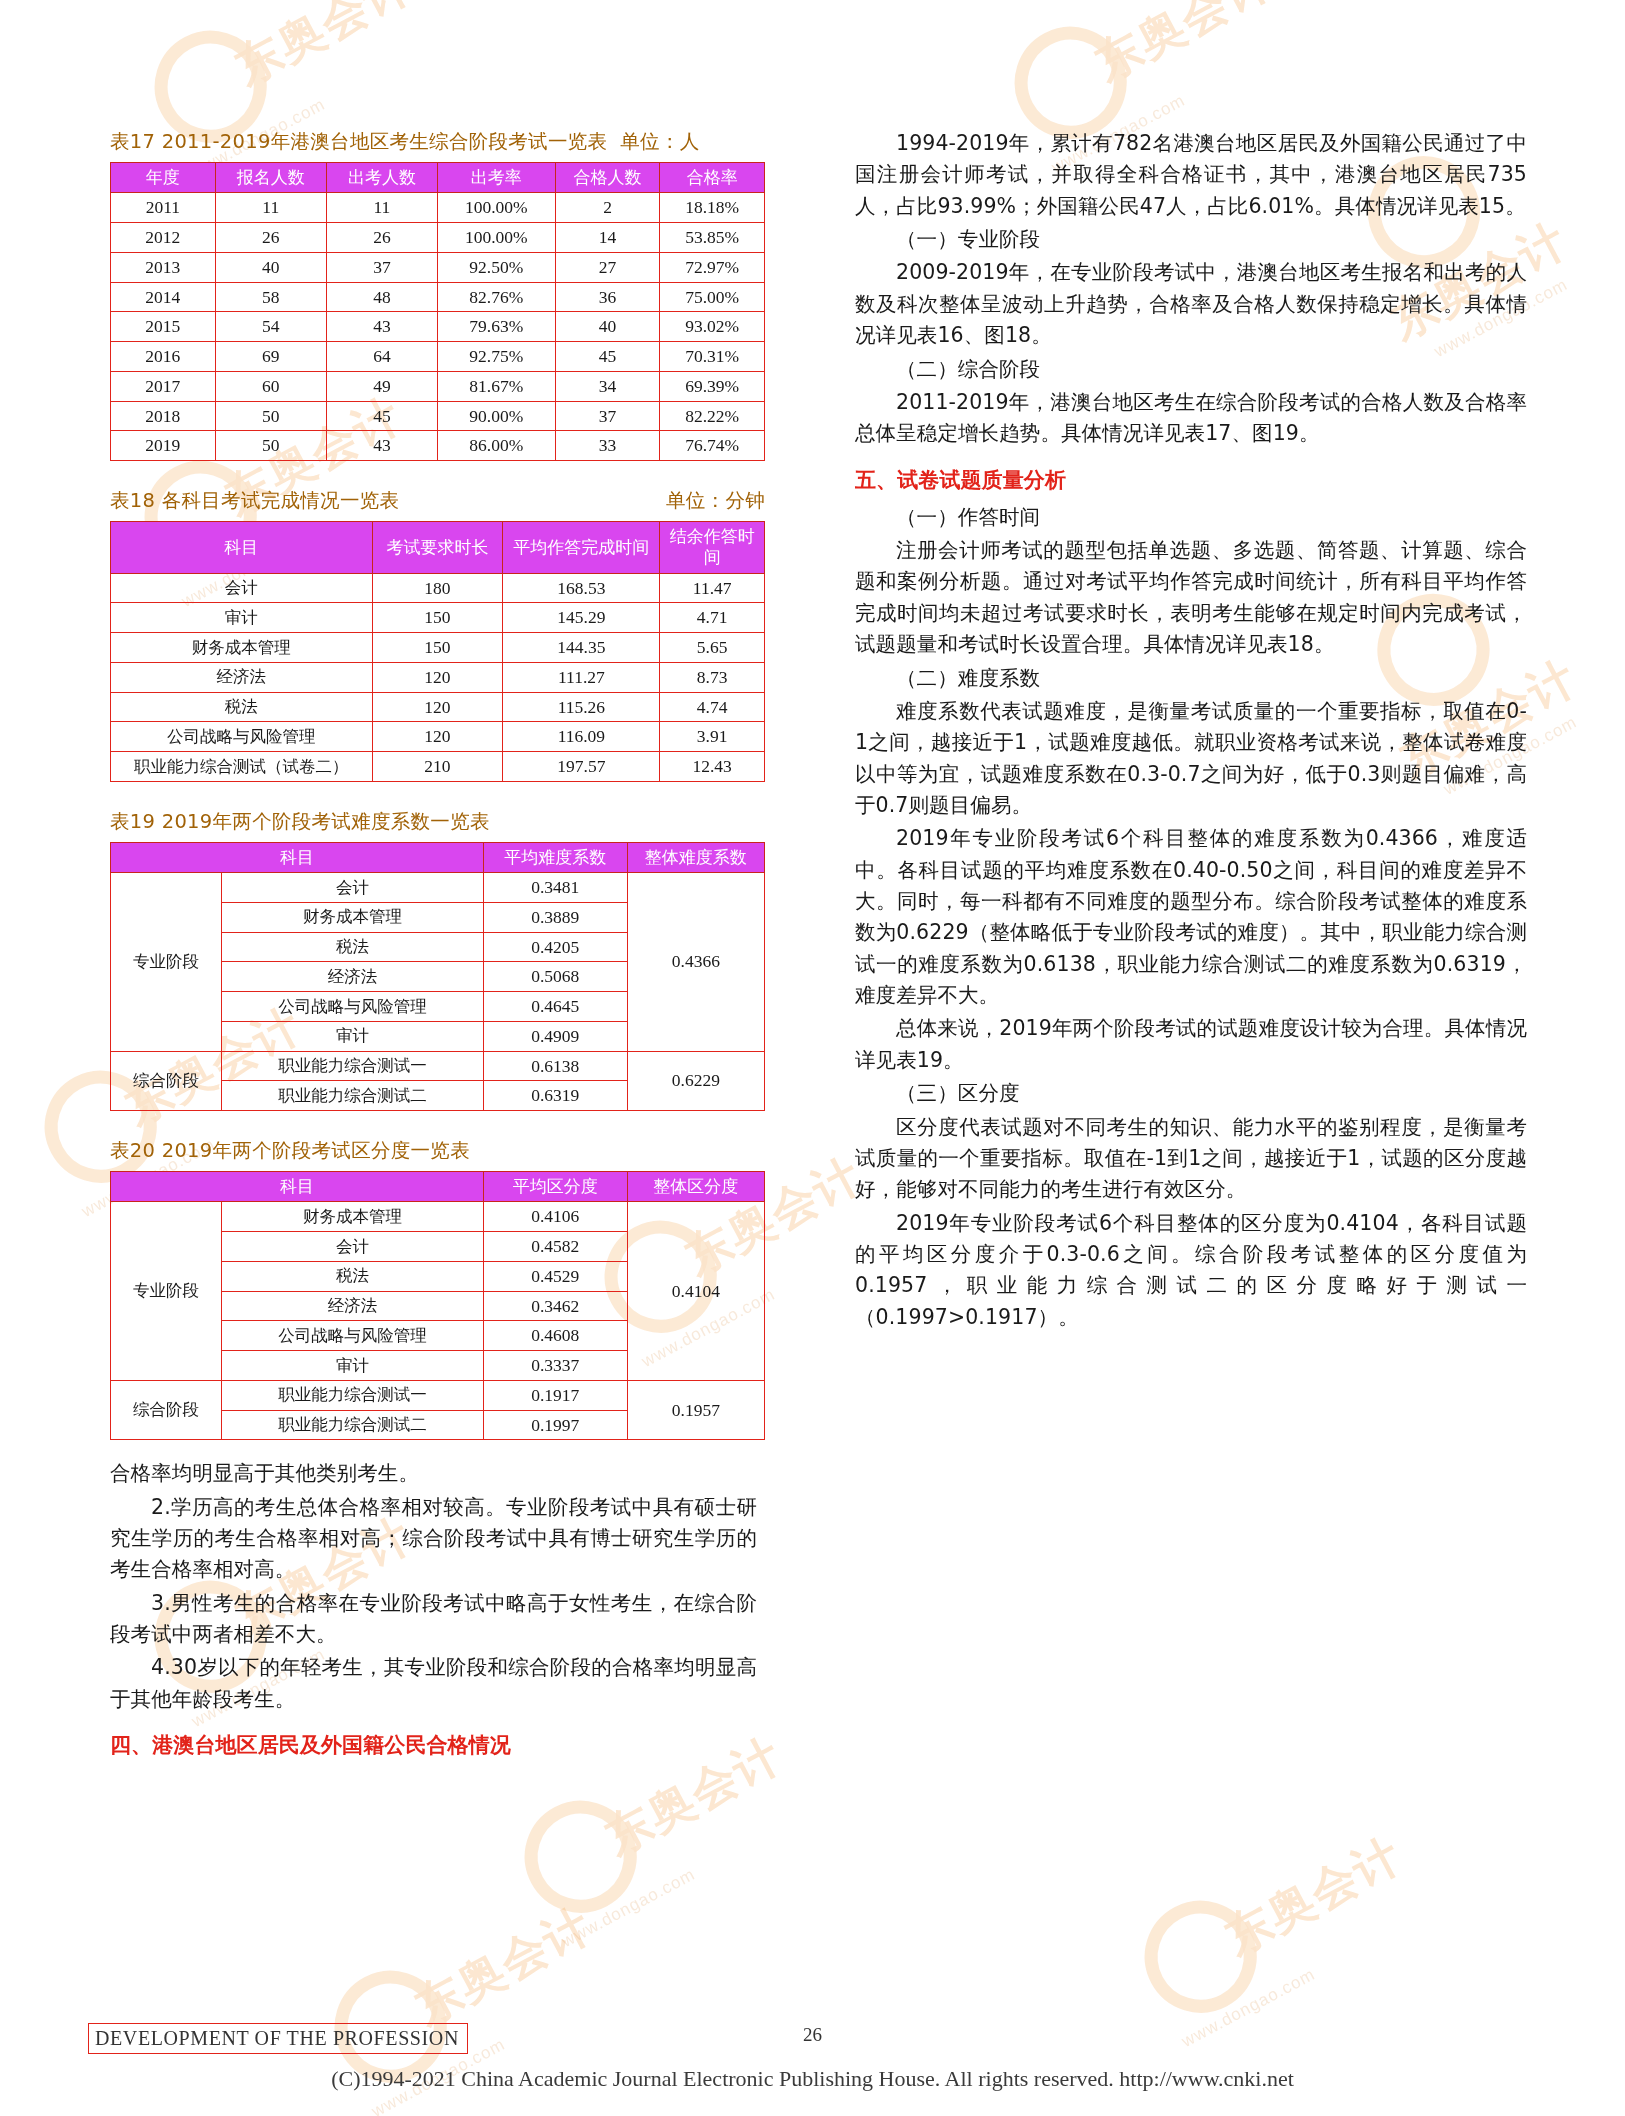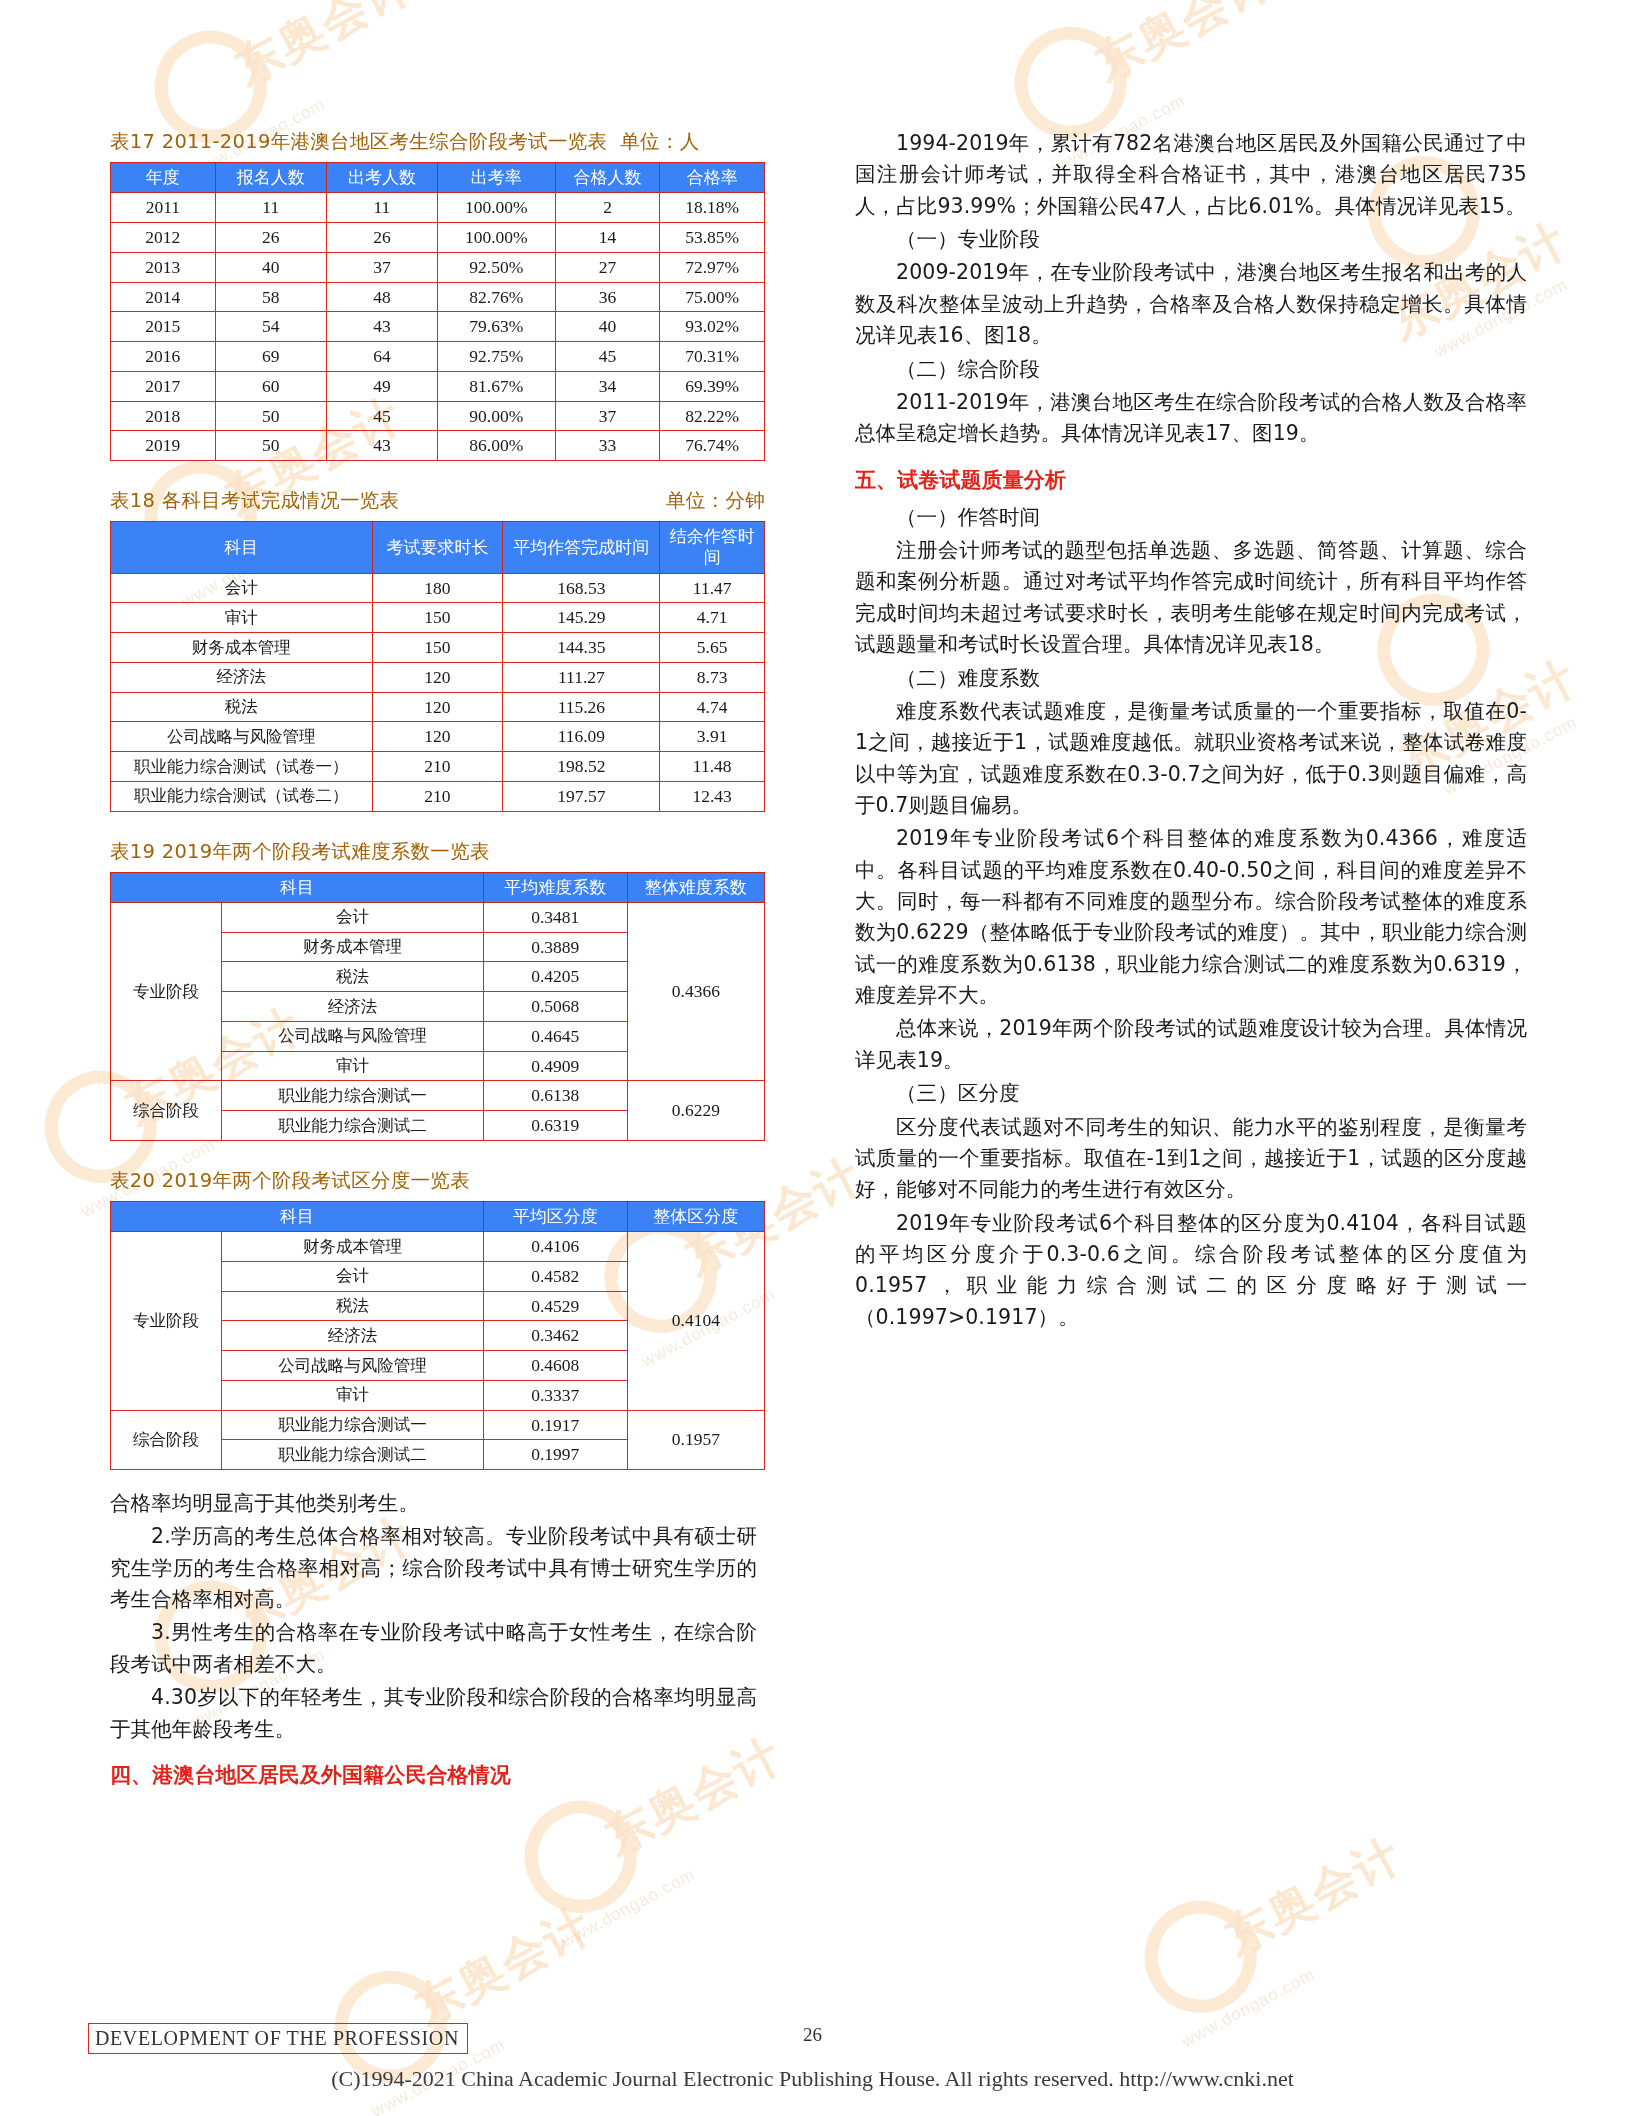--- a/index.html
+++ b/index.html
@@ -70,21 +70,21 @@
   }
   .tbl-title .unit{ float:right; }
   table{
     border-collapse:collapse;
     width:100%;
     font-size:17px;
     font-family:"DejaVu Sans", sans-serif;
     table-layout:fixed;
   }
   table th{
-    background:#3b82f6;
+    background:#d946ef;
     color:#fff;
     font-weight:normal;
     border:1px solid #c9241c;
     padding:4px 2px;
     text-align:center;
     font-size:17px;
     line-height:1.25;
   }
   table td{
     border:1px solid #e2231a;
@@ -350,26 +350,20 @@
             <td class="cn">税法</td>
             <td class="">120</td>
             <td class="">115.26</td>
             <td class="">4.74</td>
           </tr>
           <tr>
             <td class="cn">公司战略与风险管理</td>
             <td class="">120</td>
             <td class="">116.09</td>
             <td class="">3.91</td>
-          </tr>
-          <tr>
-            <td class="cn">职业能力综合测试（试卷一）</td>
-            <td class="">210</td>
-            <td class="">198.52</td>
-            <td class="">11.48</td>
           </tr>
           <tr>
             <td class="cn">职业能力综合测试（试卷二）</td>
             <td class="">210</td>
             <td class="">197.57</td>
             <td class="">12.43</td>
           </tr>
         </tbody>
       </table>
 

